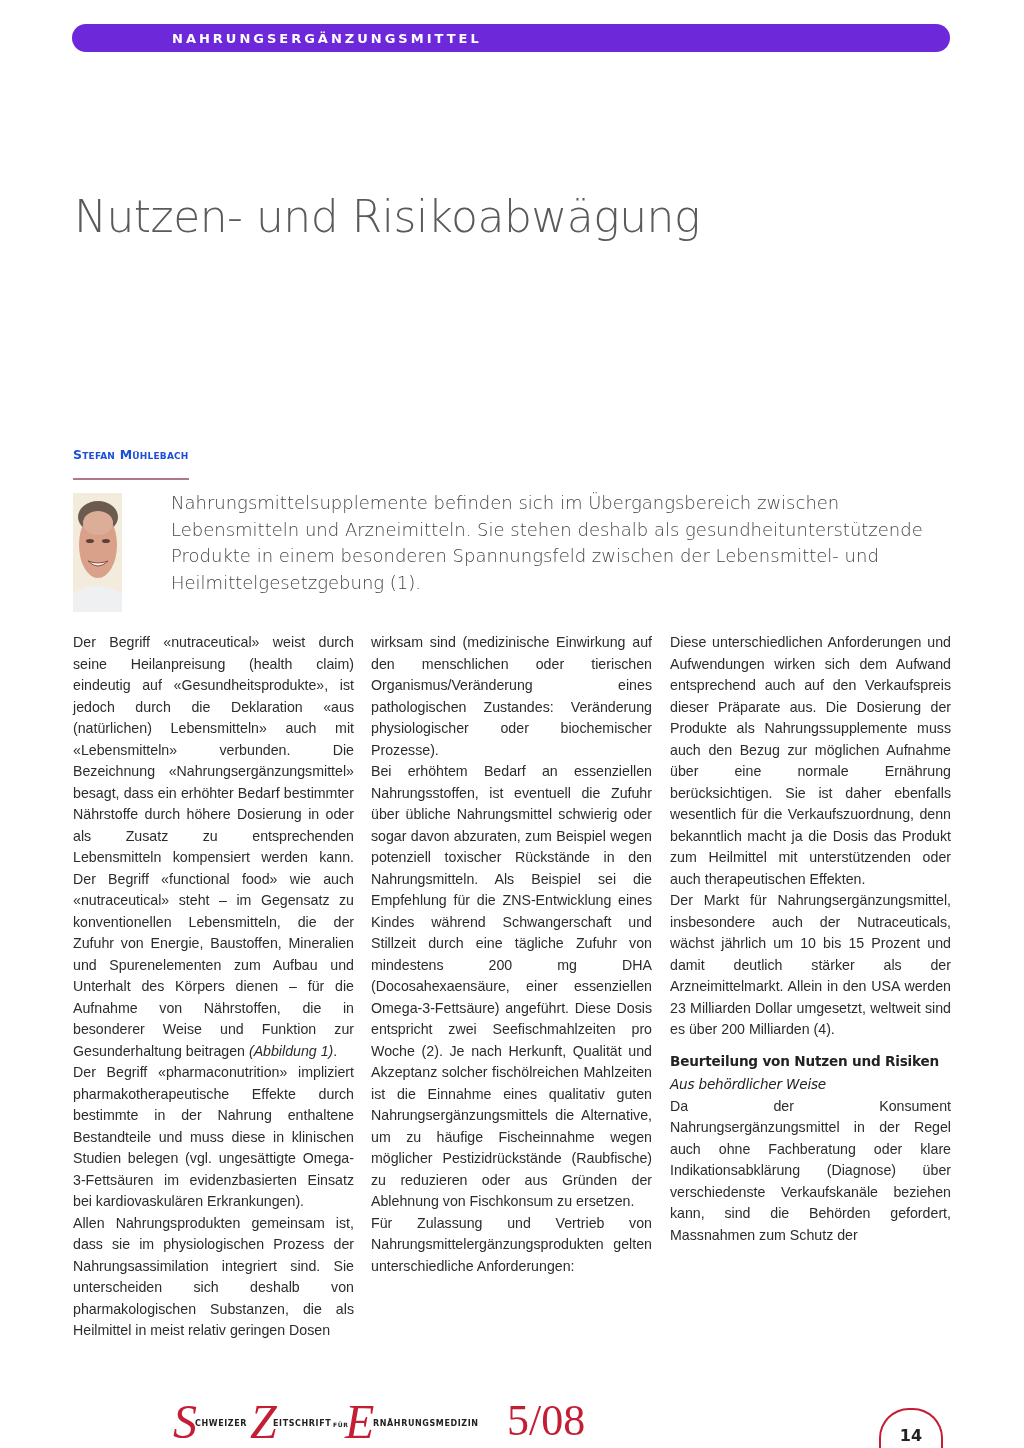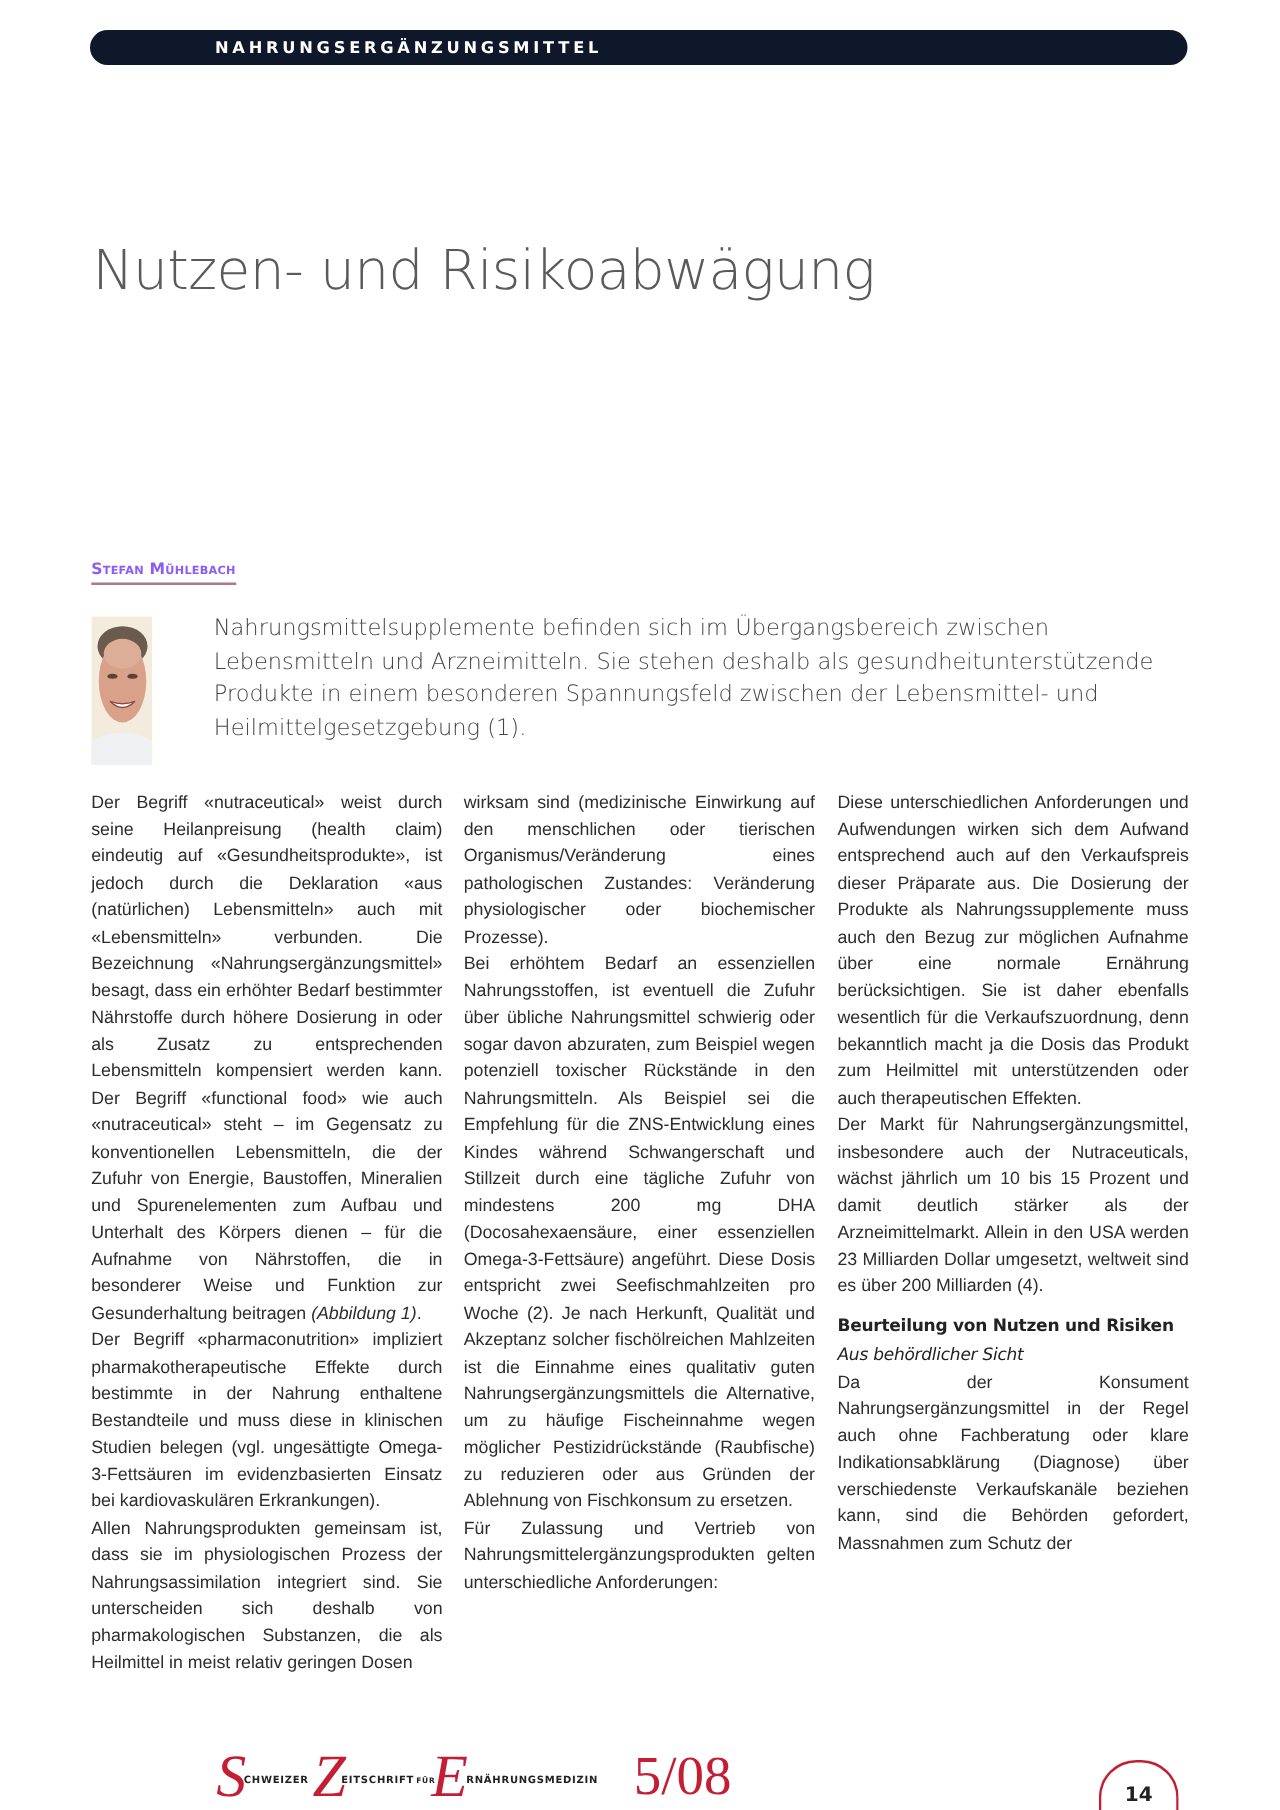--- a/index.html
+++ b/index.html
@@ -1,21 +1,21 @@
 <!DOCTYPE html>
 <html><head>
 <meta charset="utf-8">
 <style>
   html, body { margin:0; padding:0; background:#ffffff; }
   body { width:1024px; height:1448px; position:relative; overflow:hidden; font-family:"DejaVu Sans", sans-serif; color:#2a2a2a; }
-  .banner { position:absolute; left:72px; top:24px; width:878px; height:28px; background:#0f172a; border-radius:14px; }
+  .banner { position:absolute; left:72px; top:24px; width:878px; height:28px; background:#6d28d9; border-radius:14px; }
   .banner-text { position:absolute; left:100px; top:7px; color:#ffffff; font-family:"DejaVu Sans", sans-serif; font-weight:bold; font-size:13px; letter-spacing:3px; }
   .title { position:absolute; left:74px; top:188px; margin:0; font-family:"DejaVu Sans", sans-serif; font-weight:200; font-size:44px; line-height:58px; color:#5a5a5a; letter-spacing:-0.5px; -webkit-text-stroke:0; font-stretch:condensed; }
   .title span { display:block; }
-  .author { position:absolute; left:73px; top:447px; font-family:"DejaVu Sans", sans-serif; font-weight:bold; font-size:12.5px; font-variant:small-caps; color:#8b5cf6; padding-bottom:4px; border-bottom:2px solid #b0798a; letter-spacing:0.2px; }
+  .author { position:absolute; left:73px; top:447px; font-family:"DejaVu Sans", sans-serif; font-weight:bold; font-size:12.5px; font-variant:small-caps; color:#1d4ed8; padding-bottom:16px; border-bottom:2px solid #b0798a; letter-spacing:0.2px; }
   .photo { position:absolute; left:73px; top:493px; width:49px; height:119px; overflow:hidden; }
   .photo svg { display:block; }
   .lead { position:absolute; left:171px; top:490px; width:770px; font-family:"DejaVu Sans", sans-serif; font-size:18px; line-height:26.5px; color:#444; font-weight:300; }
   .col { position:absolute; top:632px; width:281px; font-family:"Liberation Sans", sans-serif; font-size:14.2px; line-height:21.5px; color:#2c2c2c; text-align:justify; hyphens:manual; }
   .col p { margin:0; }
   .col1 { left:73px; }
   .col2 { left:371px; }
   .col3 { left:670px; }
   .bullets { margin:0; padding:0; list-style:none; }
   .bullets li { position:relative; padding-left:16px; }
@@ -66,21 +66,21 @@
 <div class="col col2">
   <p>wirksam sind (medizinische Einwirkung auf den menschlichen oder tierischen Organismus/Veränderung eines pathologischen Zustandes: Veränderung physiologischer oder biochemischer Prozesse).</p>
   <p>Bei erhöhtem Bedarf an essenziellen Nahrungsstoffen, ist eventuell die Zufuhr über übliche Nahrungsmittel schwierig oder sogar davon abzuraten, zum Beispiel wegen potenziell toxischer Rückstände in den Nahrungsmitteln. Als Beispiel sei die Empfehlung für die ZNS-Entwicklung eines Kindes während Schwangerschaft und Stillzeit durch eine tägliche Zufuhr von mindestens 200 mg DHA (Docosahexaensäure, einer essenziellen Omega-3-Fettsäure) angeführt. Diese Dosis entspricht zwei Seefischmahlzeiten pro Woche (2). Je nach Herkunft, Qualität und Akzeptanz solcher fischölreichen Mahlzeiten ist die Einnahme eines qualitativ guten Nahrungsergänzungsmittels die Alternative, um zu häufige Fischeinnahme wegen möglicher Pestizidrückstände (Raubfische) zu reduzieren oder aus Gründen der Ablehnung von Fischkonsum zu ersetzen.</p>
   <p>Für Zulassung und Vertrieb von Nahrungsmittelergänzungsprodukten gelten unterschiedliche Anforderungen:</p>
 </div>
 
 <div class="col col3">
   <p>Diese unterschiedlichen Anforderungen und Aufwendungen wirken sich dem Aufwand entsprechend auch auf den Verkaufspreis dieser Präparate aus. Die Dosierung der Produkte als Nahrungssupplemente muss auch den Bezug zur möglichen Aufnahme über eine normale Ernährung berücksichtigen. Sie ist daher ebenfalls wesentlich für die Verkaufszuordnung, denn bekanntlich macht ja die Dosis das Produkt zum Heilmittel mit unterstützenden oder auch therapeutischen Effekten.</p>
   <p>Der Markt für Nahrungsergänzungsmittel, insbesondere auch der Nutraceuticals, wächst jährlich um 10 bis 15 Prozent und damit deutlich stärker als der Arzneimittelmarkt. Allein in den USA werden 23 Milliarden Dollar umgesetzt, weltweit sind es über 200 Milliarden (4).</p>
   <p class="h2">Beurteilung von Nutzen und Risiken</p>
-  <p class="h3">Aus behördlicher Sicht</p>
+  <p class="h3">Aus behördlicher Weise</p>
   <p>Da der Konsument Nahrungsergänzungsmittel in der Regel auch ohne Fachberatung oder klare Indikationsabklärung (Diagnose) über verschiedenste Verkaufskanäle beziehen kann, sind die Behörden gefordert, Massnahmen zum Schutz der</p>
 </div>
 
 <div class="footer">
   <span class="f-big" style="left:0;">S</span>
   <span class="f-small" style="left:22px;">CHWEIZER</span>
   <span class="f-big" style="left:77px;">Z</span>
   <span class="f-small" style="left:100px;">EITSCHRIFT</span>
   <span class="f-small" style="left:160px; font-size:6px; top:23px;">FÜR</span>
   <span class="f-big" style="left:172px;">E</span>

